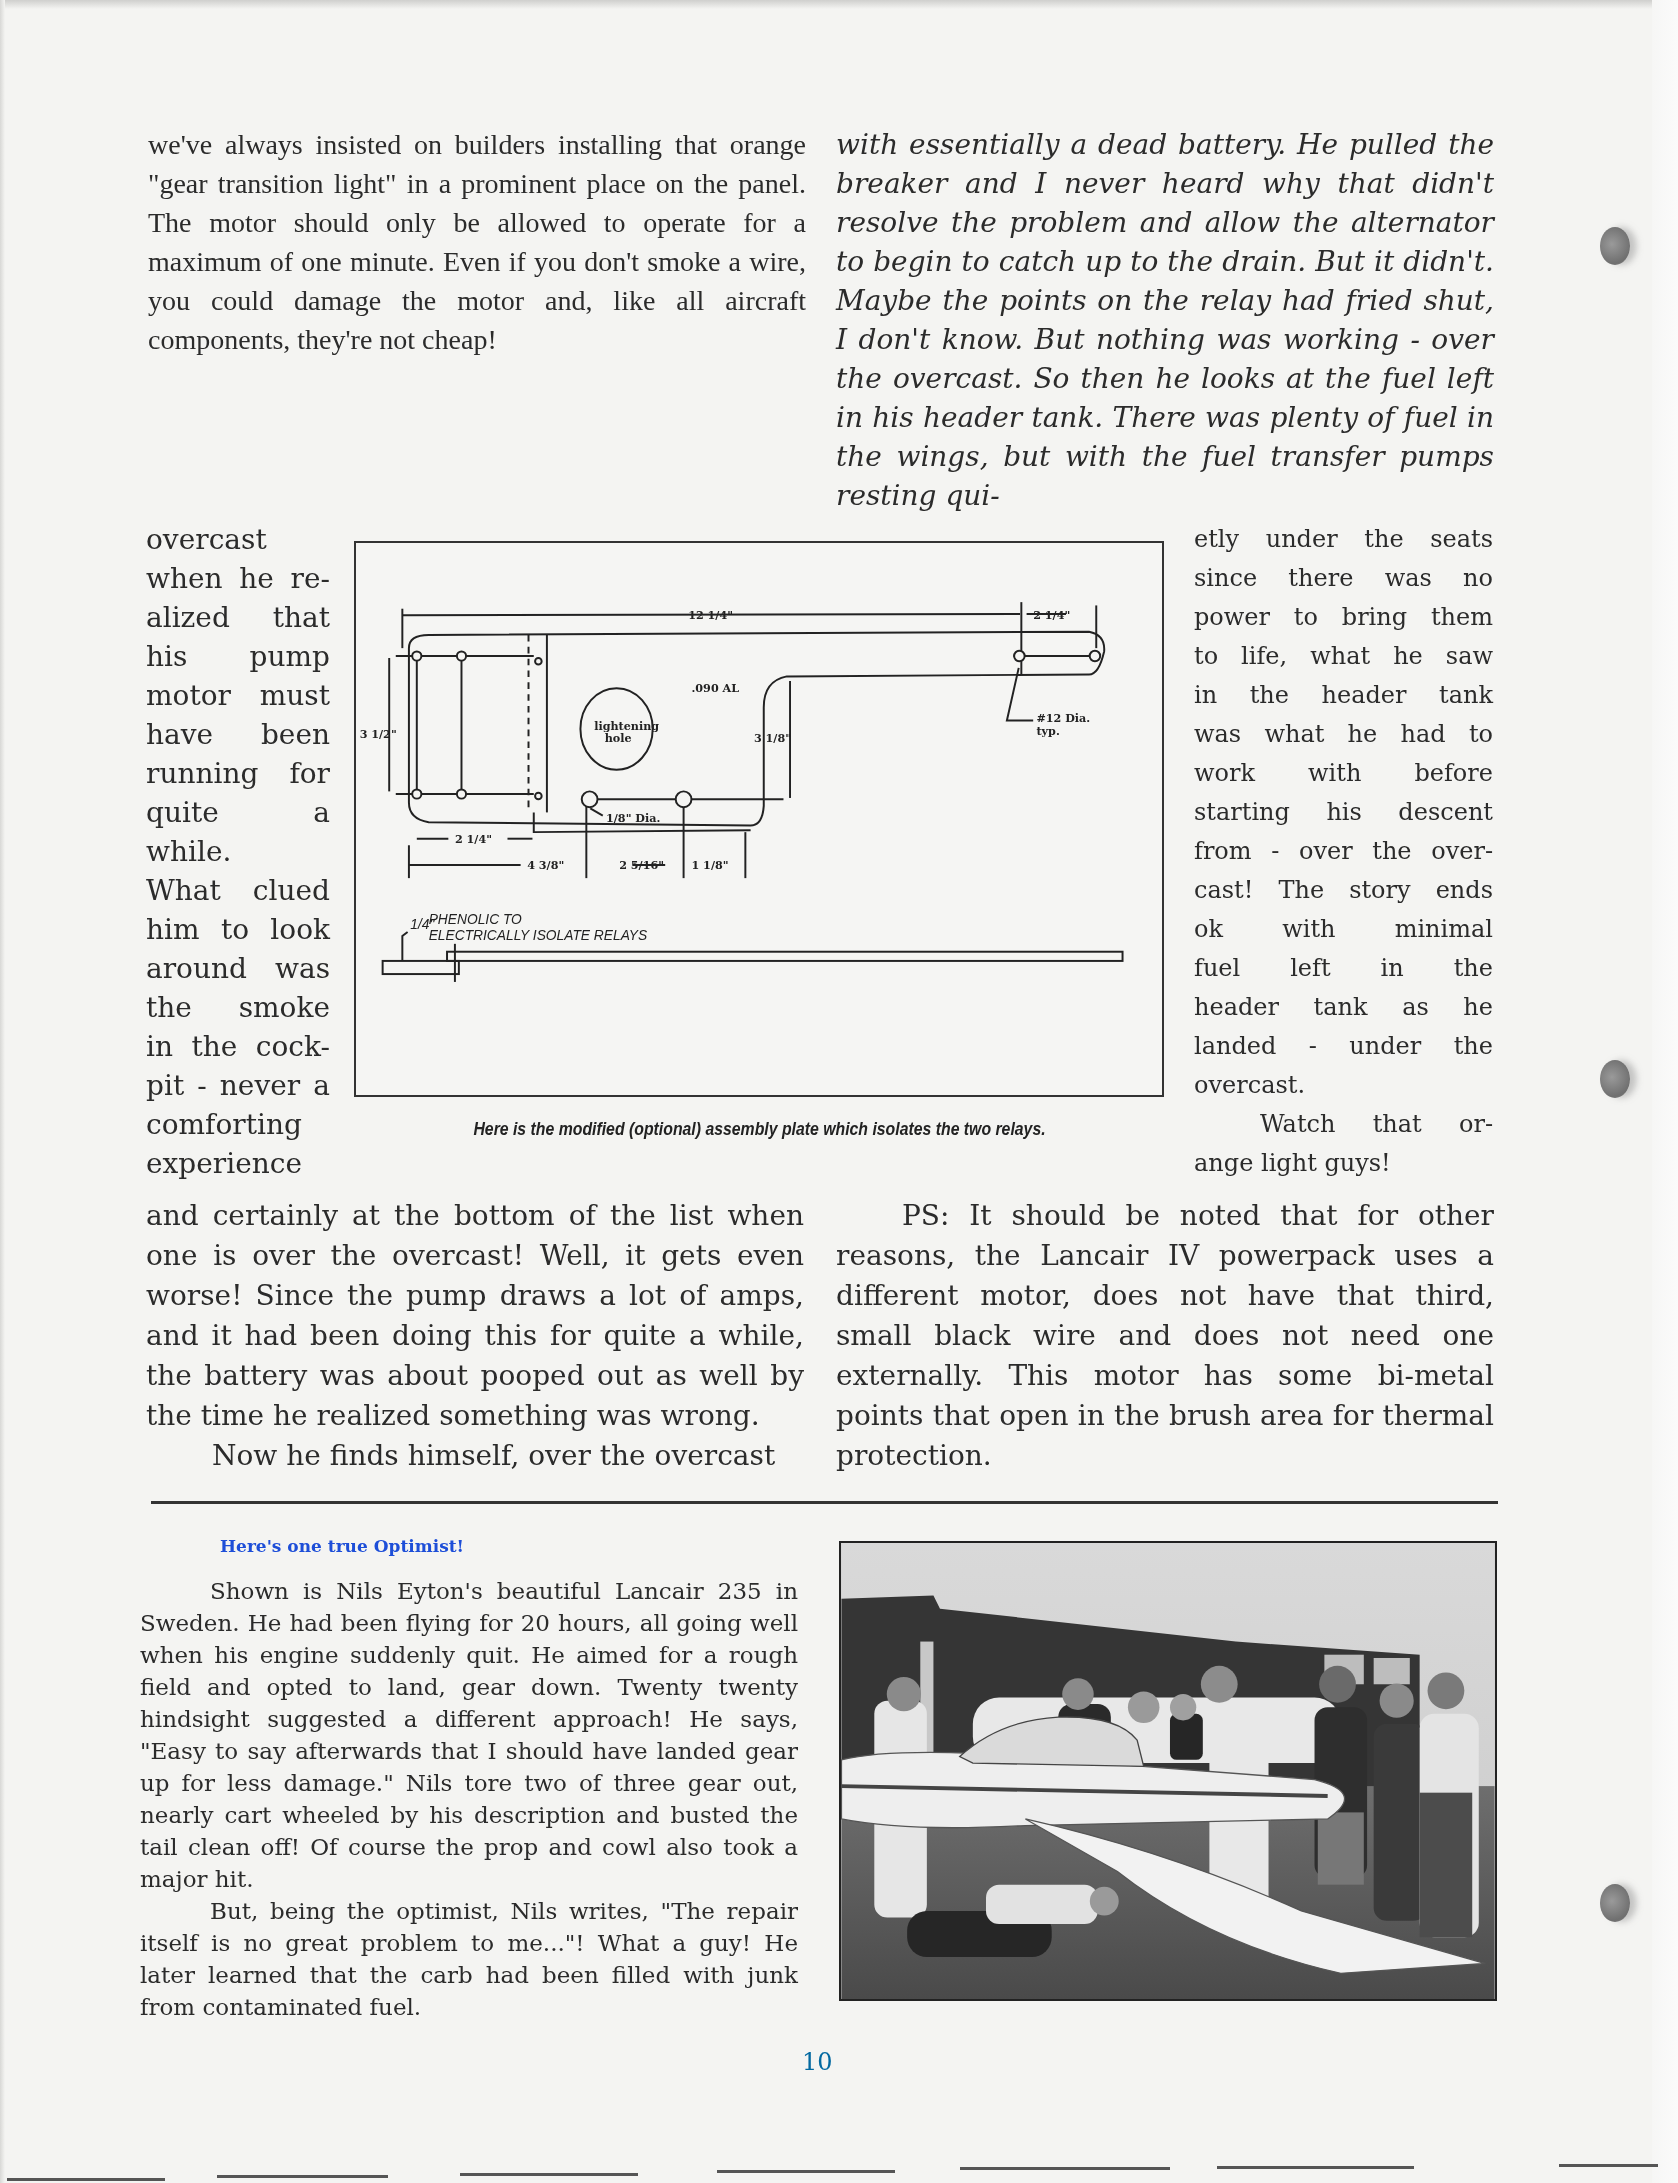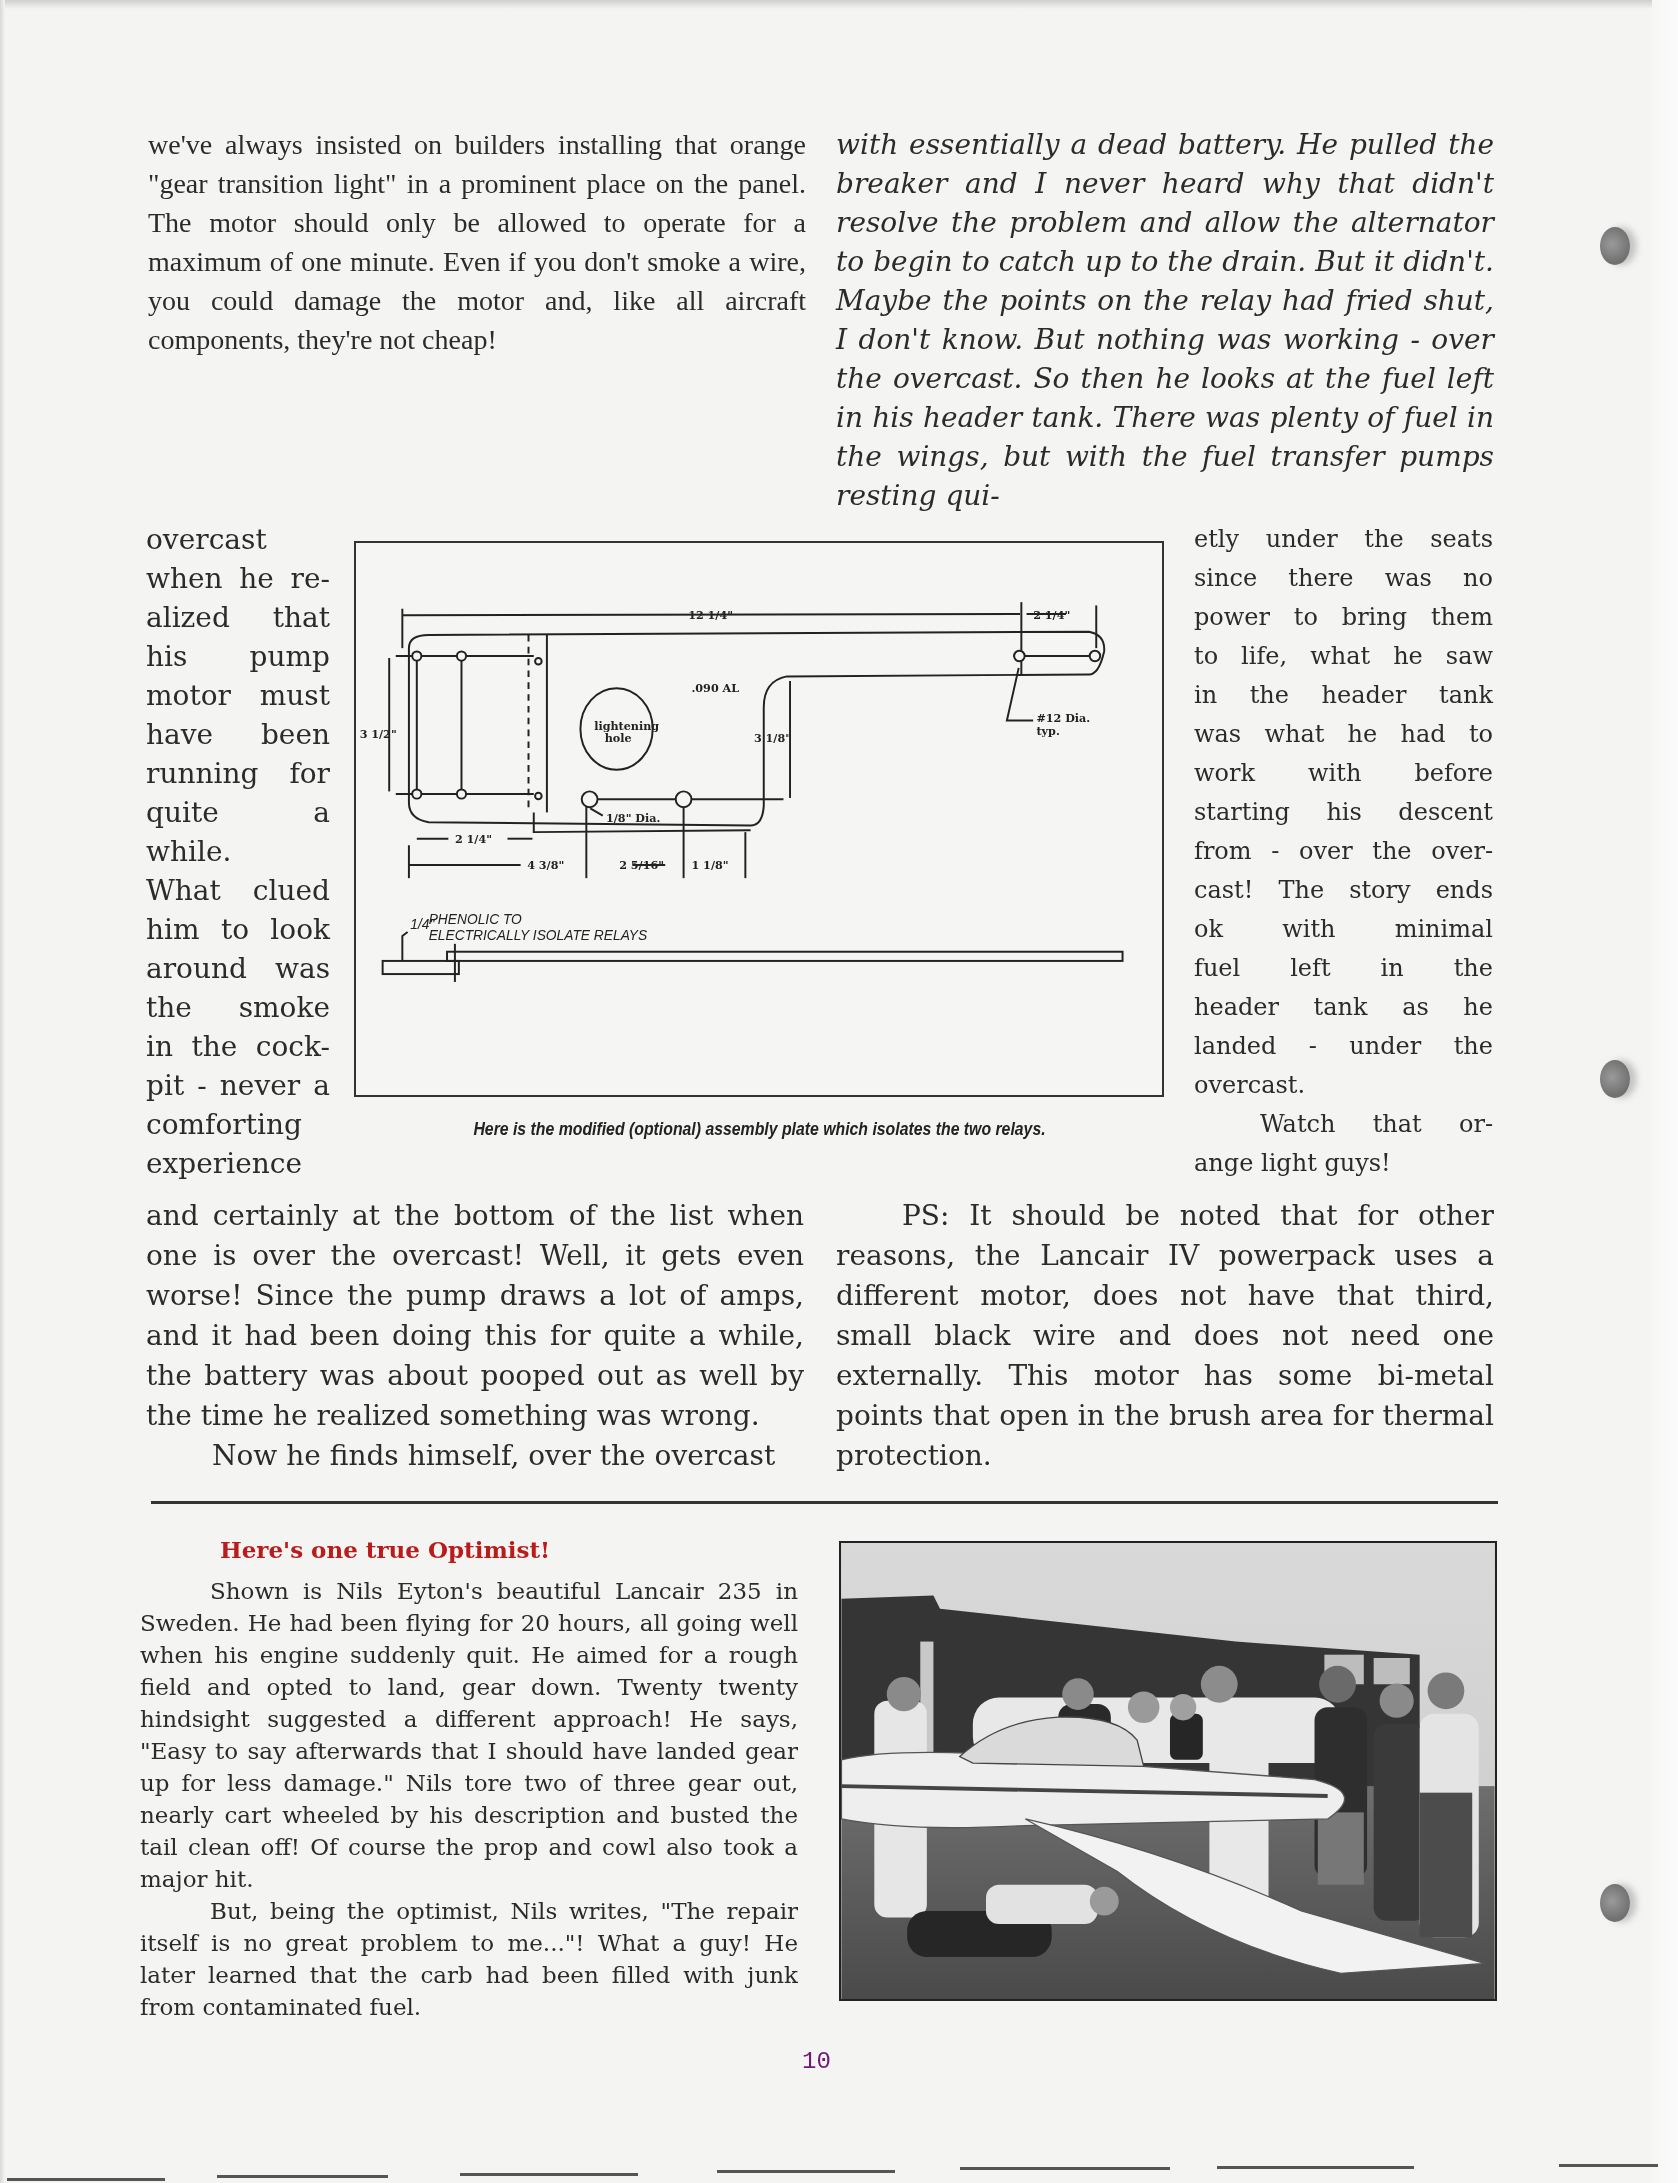--- a/index.html
+++ b/index.html
@@ -45,30 +45,30 @@
   .hand-label { font-family: "Liberation Sans", sans-serif; font-size: 21px; fill: #222; font-style: italic; }
 
   .continuation { position: absolute; font-size: 28px; line-height: 40px; }
   .continuation p { margin: 0; text-align: justify; }
   .continuation p.indent { text-indent: 66px; }
   .cont-left { left: 146px; top: 1196px; width: 658px; }
   .cont-right { left: 836px; top: 1196px; width: 658px; }
 
   .section-rule { position: absolute; left: 151px; top: 1501px; width: 1347px; height: 2.6px; background: #333; }
 
-  .optimist-title { position: absolute; left: 220px; top: 1536px; font-size: 23px; font-weight: bold;
-    font-family: "DejaVu Serif", serif; color: #b91c1c; }
+  .optimist-title { position: absolute; left: 220px; top: 1536px; font-size: 17px; font-weight: bold;
+    font-family: "DejaVu Serif", serif; color: #1d4ed8; }
   .optimist-body { position: absolute; left: 140px; top: 1575px; width: 658px; font-size: 23px; line-height: 32px; }
   .optimist-body p { margin: 0; text-align: justify; }
   .optimist-body p.indent { text-indent: 70px; }
 
   .photo { position: absolute; left: 839px; top: 1541px; width: 658px; height: 460px;
     border: 2px solid #222; box-sizing: border-box; overflow: hidden; background: #cfcfcf; }
 
-  .page-number { position: absolute; left: 802px; top: 2048px; font-size: 24px; color: #701a75; font-family: Liberation Mono, monospace; }
+  .page-number { position: absolute; left: 802px; top: 2048px; font-size: 24px; color: #0369a1; }
 </style>
 </head>
 <body>
 
 <div class="page-edge-top"></div>
 <div class="page-edge-left"></div>
 <div class="page-edge-right"></div>
 
 <div class="punch-hole" style="left:1599px; top:224px;">
     <div class="hole"></div>

